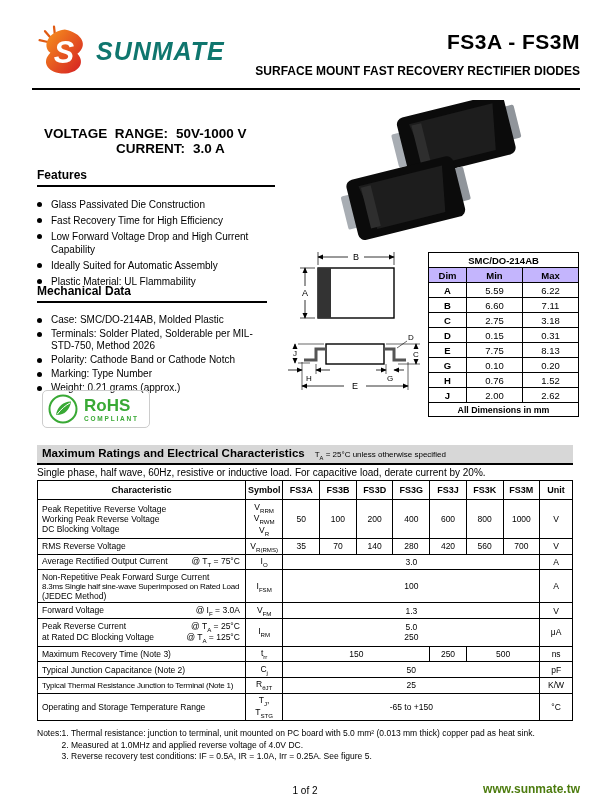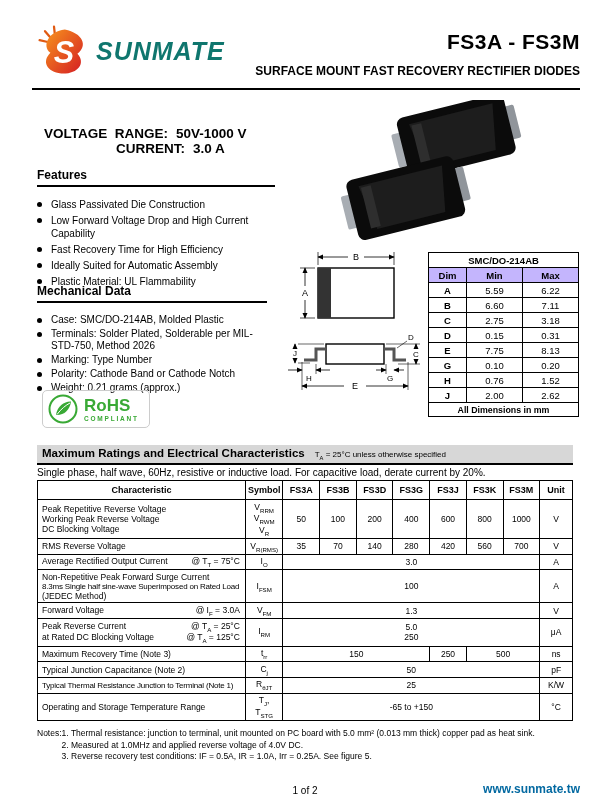--- a/index.html
+++ b/index.html
@@ -61,21 +61,21 @@
   .spec-table th { font-size:9px; padding:4px 2px; }
   .spec-table td.char { text-align:left; padding-left:4px; }
   .cline { display:flex; justify-content:space-between; align-items:baseline; }
   .cond { padding-right:2px; }
   sub { font-size:.72em; }
   .fit { white-space:nowrap; font-size:8px; letter-spacing:-.2px; }
 
   
   .notes { position:absolute; left:37px; top:728px; display:flex; font-size:8.5px; line-height:11.5px; }
   .page-num { position:absolute; left:0; right:0; top:785px; text-align:center; font-size:10px; }
-  .site { position:absolute; right:30px; top:782px; color:#0369a1; font-weight:bold; font-size:12px; text-decoration:none; cursor:pointer; }
+  .site { position:absolute; right:30px; top:782px; color:#4d7c0f; font-weight:bold; font-size:12px; text-decoration:none; cursor:pointer; }
 </style>
 </head>
 <body>
 
 <div class="page">
 
   <div class="logo">
     <svg class="logo-mark" viewBox="0 0 60 60">
       <defs>
         <linearGradient id="lgrad" x1="0" y1="0" x2="1" y2="1">
@@ -108,25 +108,25 @@
   </div>
 
   <div class="features">
     <div class="sec-head">Features</div>
     <div class="bullet-item">
       <span class="dot"></span>
       <span>Glass Passivated Die Construction</span>
     </div>
     <div class="bullet-item">
       <span class="dot"></span>
+      <span>Fast Recovery Time for High Efficiency</span>
+    </div>
+    <div class="bullet-item">
+      <span class="dot"></span>
       <span>Low Forward Voltage Drop and High Current Capability</span>
-    </div>
-    <div class="bullet-item">
-      <span class="dot"></span>
-      <span>Fast Recovery Time for High Efficiency</span>
     </div>
     <div class="bullet-item">
       <span class="dot"></span>
       <span>Ideally Suited for Automatic Assembly</span>
     </div>
     <div class="bullet-item">
       <span class="dot"></span>
       <span>Plastic Material: UL Flammability</span>
     </div>
   </div>
@@ -136,25 +136,25 @@
     <div class="bullet-item">
       <span class="dot"></span>
       <span>Case: SMC/DO-214AB, Molded Plastic</span>
     </div>
     <div class="bullet-item">
       <span class="dot"></span>
       <span>Terminals: Solder Plated, Solderable per MIL-STD-750, Method 2026</span>
     </div>
     <div class="bullet-item">
       <span class="dot"></span>
+      <span>Polarity: Cathode Band or Cathode Notch</span>
+    </div>
+    <div class="bullet-item">
+      <span class="dot"></span>
       <span>Marking: Type Number</span>
-    </div>
-    <div class="bullet-item">
-      <span class="dot"></span>
-      <span>Polarity: Cathode Band or Cathode Notch</span>
     </div>
     <div class="bullet-item">
       <span class="dot"></span>
       <span>Weight: 0.21 grams (approx.)</span>
     </div>
   </div>
 
   <div class="rohs">
     <svg class="rohs-leaf" width="30" height="30" viewBox="0 0 30 30">
       <circle cx="15" cy="15" r="13.5" fill="none" stroke="#39a935" stroke-width="2"></circle>

